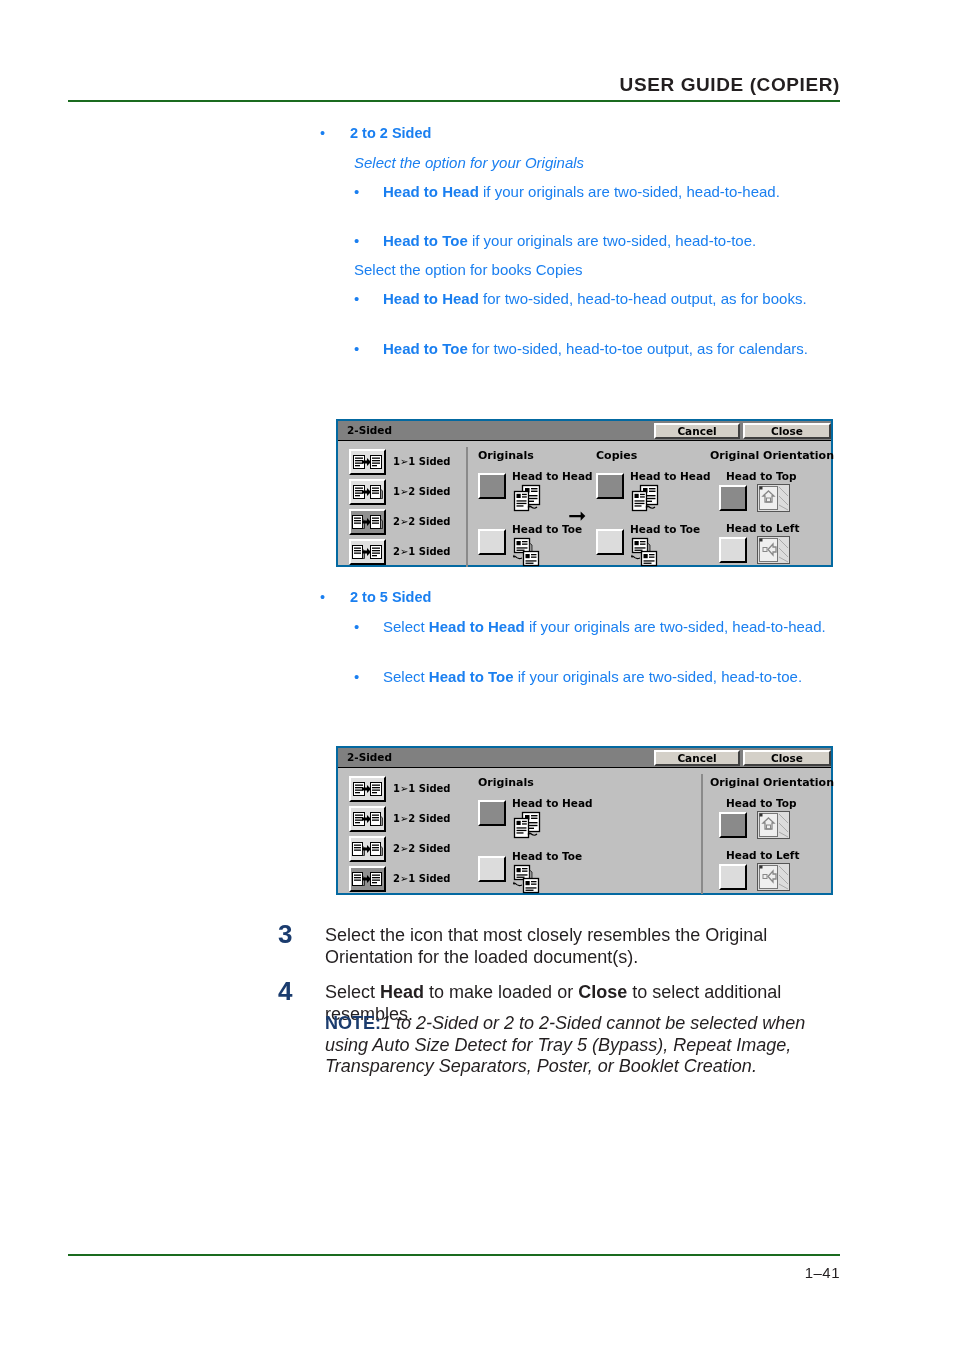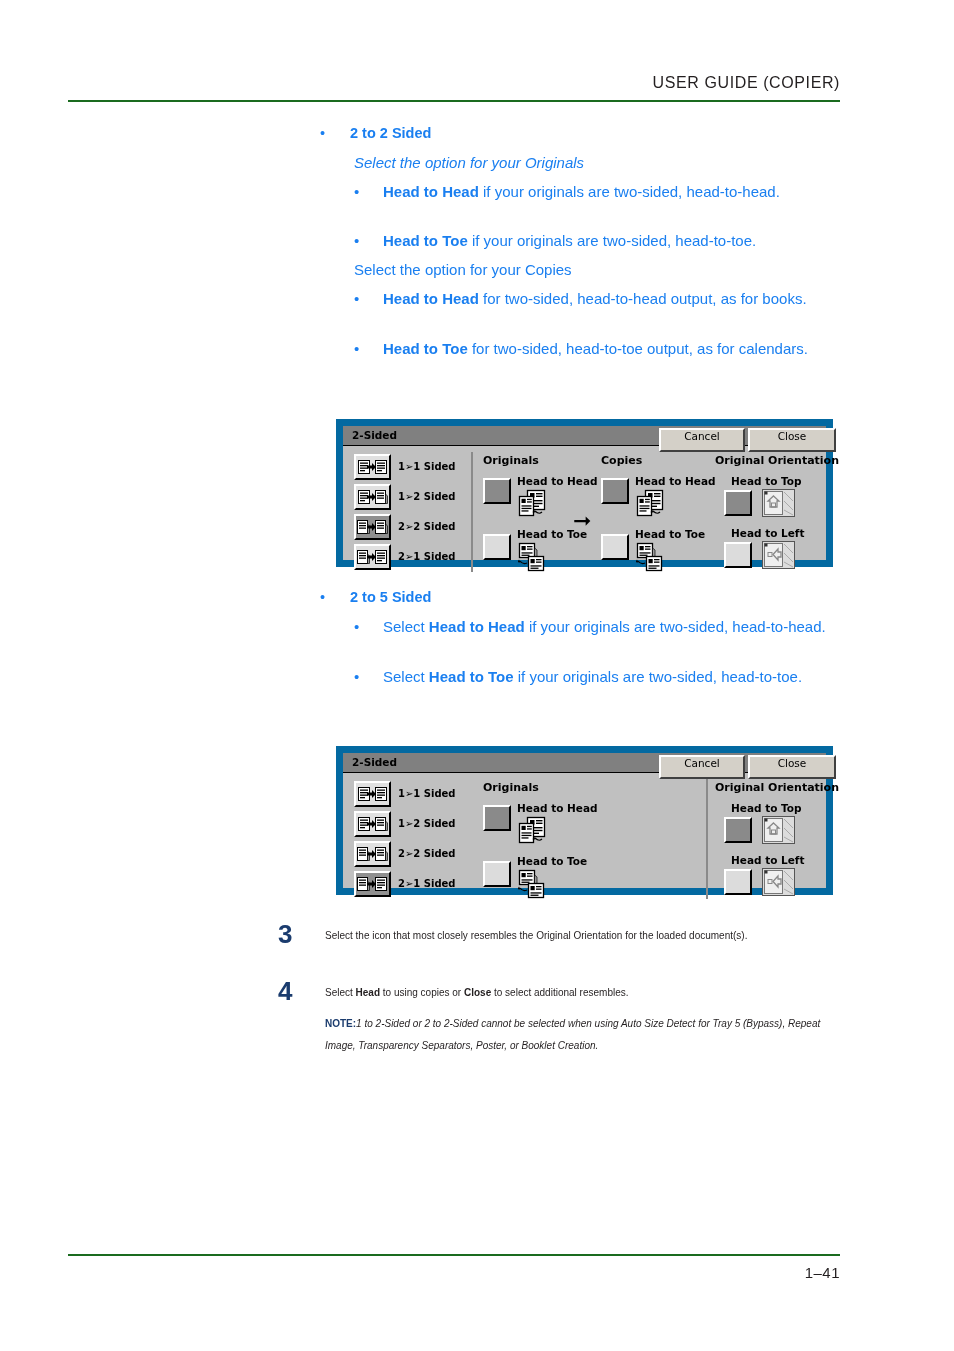--- a/index.html
+++ b/index.html
@@ -15,21 +15,21 @@
   
   .page { position:absolute; left:0; top:0; width:954px; height:1351px; }
 
   .header-title {
     position:absolute; left:68px; top:74px; width:772px;
     text-align:right;
     font-size:15px;
     letter-spacing:0.6px;
     color:#231f20;
   }
-  .header-title .sc { font-size:16px; }
+  .header-title .sc { font-size:19px;font-weight:bold; }
   .rule-top {
     position:absolute; left:68px; top:100px; width:772px; height:2px;
     background:#1a6b1f;
   }
   .rule-bottom {
     position:absolute; left:68px; top:1254px; width:772px; height:2px;
     background:#1a6b1f;
   }
   .footer-pageno {
     position:absolute; left:68px; top:1264px; width:772px;
@@ -57,53 +57,53 @@
   .lvl2 .bullet { position:absolute; left:0; top:0; color:#1a7ff0; }
   .lvl2 .txt { display:block; margin-left:29px; }
 
   
   .step-num {
     position:absolute;
     font-size:26px; font-weight:bold; color:#1b3c6e;
   }
   .step-body {
     position:absolute;
-    font-size:10px; line-height:21.5px; color:#231f20;
+    font-size:18px; line-height:21.5px; color:#231f20;
   }
   .note-blue { color:#1b3c6e; font-weight:bold; }
   .ital { font-style:italic; }
 
   
   .panel {
     position:absolute;
     background:#c0c0c0;
-    border:7px solid #0369a1;
+    border:2px solid #0369a1;
     box-sizing:border-box;
     font-family:"DejaVu Sans", sans-serif;
   }
   .panel .titlebar {
     position:absolute; left:0; top:0; right:0; height:20px;
     background:#808080;
     border-bottom:1px solid #000;
     box-sizing:border-box;
   }
   .panel .titlebar .tb-label {
     position:absolute; left:9px; top:3px;
     font-size:10.5px; font-weight:bold; color:#000;
     white-space:nowrap;
   }
   .tb-btn {
-    position:absolute; top:2px; height:24px;
+    position:absolute; top:2px; height:16px;
     background:#d4d0c8;
     border-top:2px solid #ffffff;
     border-left:2px solid #ffffff;
     border-right:2px solid #404040;
     border-bottom:2px solid #404040;
     box-sizing:border-box;
-    font-size:10.5px; font-weight:normal; color:#000;
+    font-size:10.5px; font-weight:bold; color:#000;
     text-align:center; line-height:12px;
     white-space:nowrap;
   }
 
   
   .modebtn {
     position:absolute; width:37px; height:26px;
     background:#e0e0e0;
     border-top:2px solid #ffffff;
     border-left:2px solid #ffffff;
@@ -252,21 +252,21 @@
     </span>
   </div>
 
   <div class="lvl2" style="left:354px; top:230px; width:486px;">
     <span class="bullet">•</span>
     <span class="txt">
       <span class="blue-b">Head to Toe</span><span class="blue"> if your originals are two-sided, head-to-toe.</span>
     </span>
   </div>
 
-  <div class="para" style="left:354px; top:259px; width:480px;">Select the option for your Copies</div>
+  <div class="para" style="left:354px; top:259px; width:480px;">Select the option for books Copies</div>
 
   <div class="lvl2" style="left:354px; top:288px; width:486px;">
     <span class="bullet">•</span>
     <span class="txt">
       <span class="blue-b">Head to Head</span><span class="blue"> for two-sided, head-to-head output, as for books.</span>
     </span>
   </div>
 
   <div class="lvl2" style="left:354px; top:338px; width:470px;">
     <span class="bullet">•</span>
@@ -451,21 +451,21 @@
     <svg style="position:absolute; left:419px; top:115px;" width="33" height="28" viewBox="0 0 33 28">
         <use href="#ic-orleft" width="33" height="28"></use>
       </svg>
   </div>
 
   <div class="step-num" style="left:278px; top:919px;">3</div>
   <div class="step-body" style="left:325px; top:925px; width:450px;">Select the icon that most closely resembles the Original Orientation for the loaded document(s).</div>
 
   <div class="step-num" style="left:278px; top:976px;">4</div>
   <div class="step-body" style="left:325px; top:982px; width:520px;">
-    <span>Select </span><b>Head</b><span> to using copies or </span><b>Close</b><span> to select additional resembles.</span>
+    <span>Select </span><b>Head</b><span> to make loaded or </span><b>Close</b><span> to select additional resembles.</span>
   </div>
 
   <div class="step-body" style="left:325px; top:1013px; width:516px;">
     <span class="note-blue">NOTE:</span><span class="ital">1 to 2-Sided or 2 to 2-Sided cannot be selected when using Auto Size Detect for Tray 5 (Bypass), Repeat Image, Transparency Separators, Poster, or Booklet Creation.</span>
   </div>
 
   <div class="rule-bottom"></div>
   <div class="footer-pageno">1–41</div>
 
 </div>

